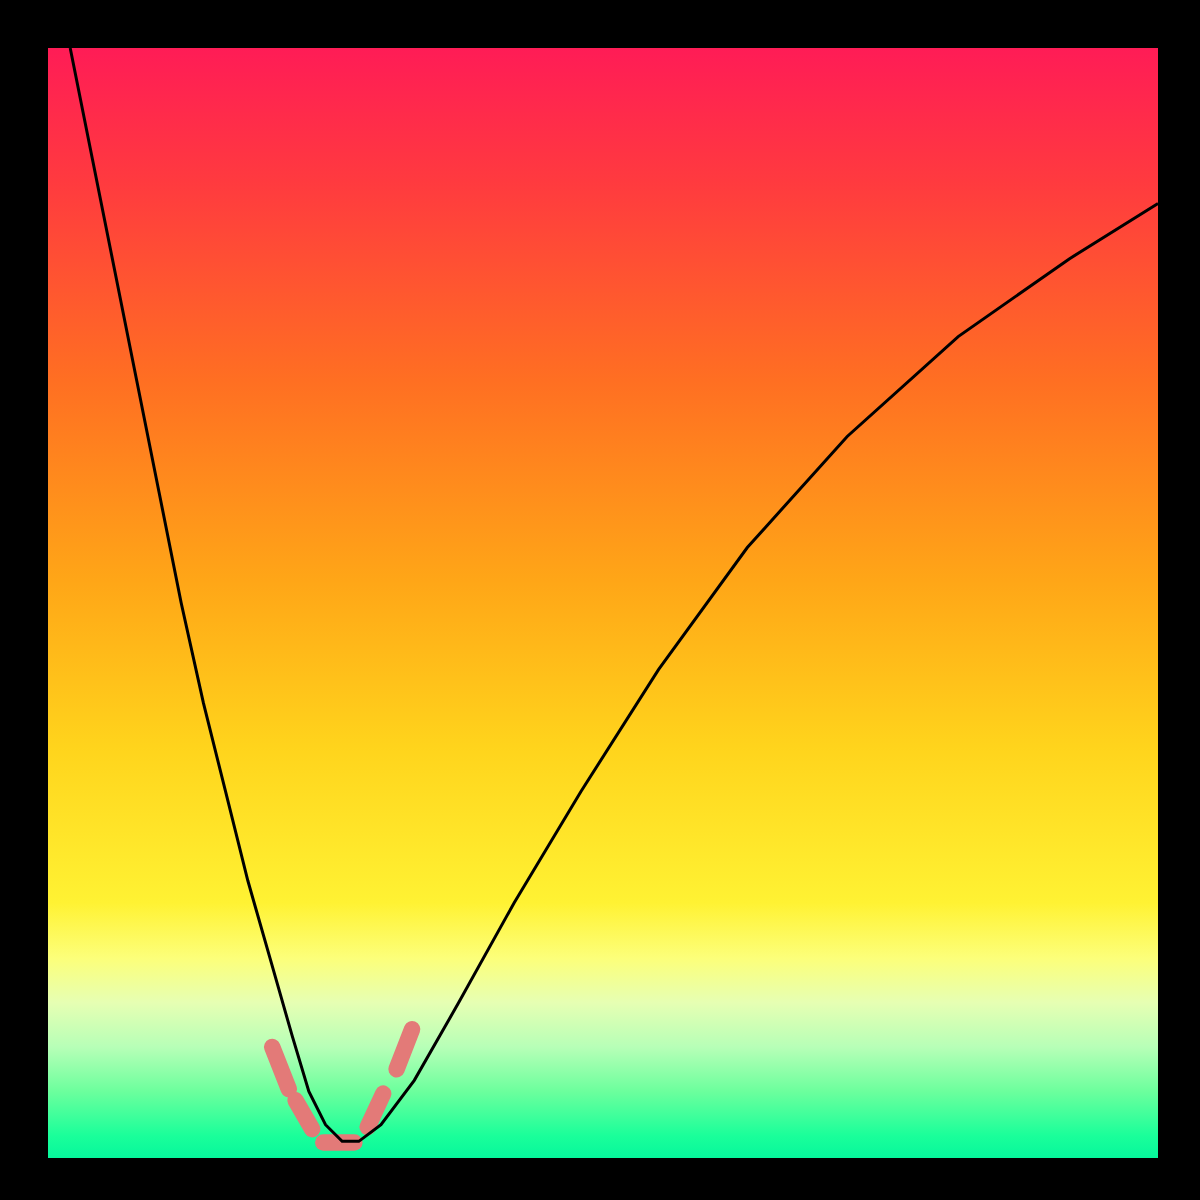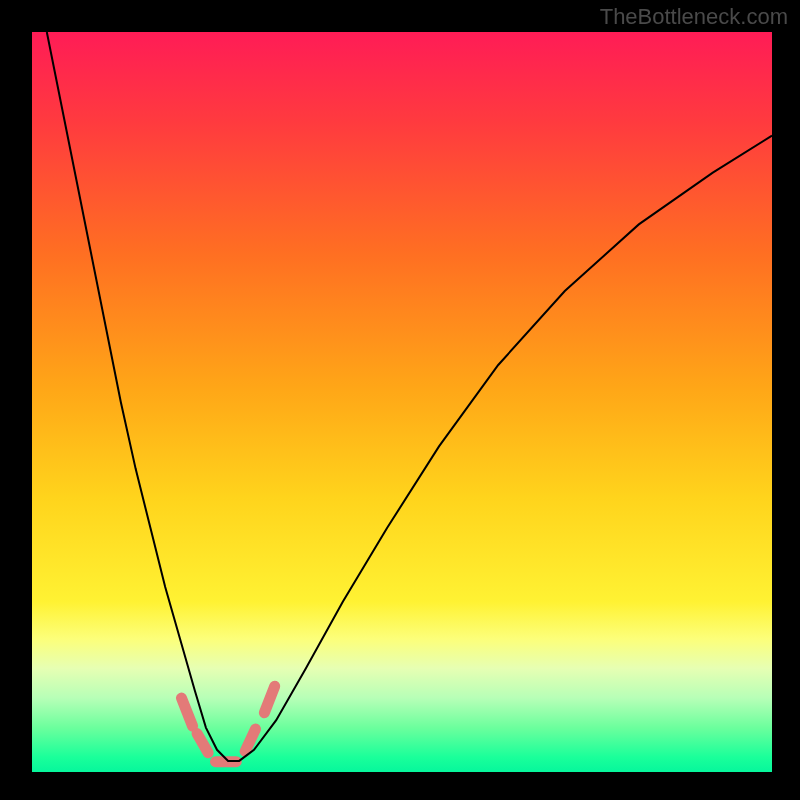--- a/index.html
+++ b/index.html
@@ -32,21 +32,20 @@
     left: 0;
     top: 0;
     width: 800px;
     height: 800px;
   }
 </style>
 </head>
 <body>
 
 <div class="frame">
-  <div class="watermark">TheBottleneck.com</div>
 
   <svg class="plot" viewBox="0 0 800 800" preserveAspectRatio="none">
     <defs>
       <linearGradient id="bg-grad" x1="0" y1="0" x2="0" y2="1">
       <stop offset="0%" stop-color="#ff1c56"></stop>
           <stop offset="12%" stop-color="#ff3a3f"></stop>
           <stop offset="30%" stop-color="#ff6f22"></stop>
           <stop offset="48%" stop-color="#ffa617"></stop>
           <stop offset="63%" stop-color="#ffd41c"></stop>
           <stop offset="77%" stop-color="#fff233"></stop>

